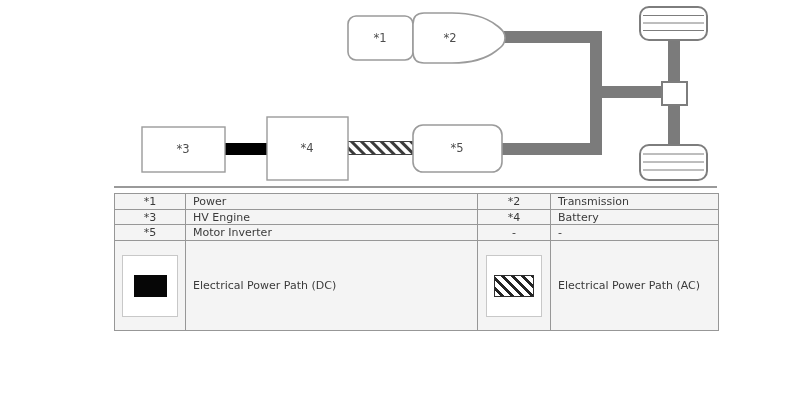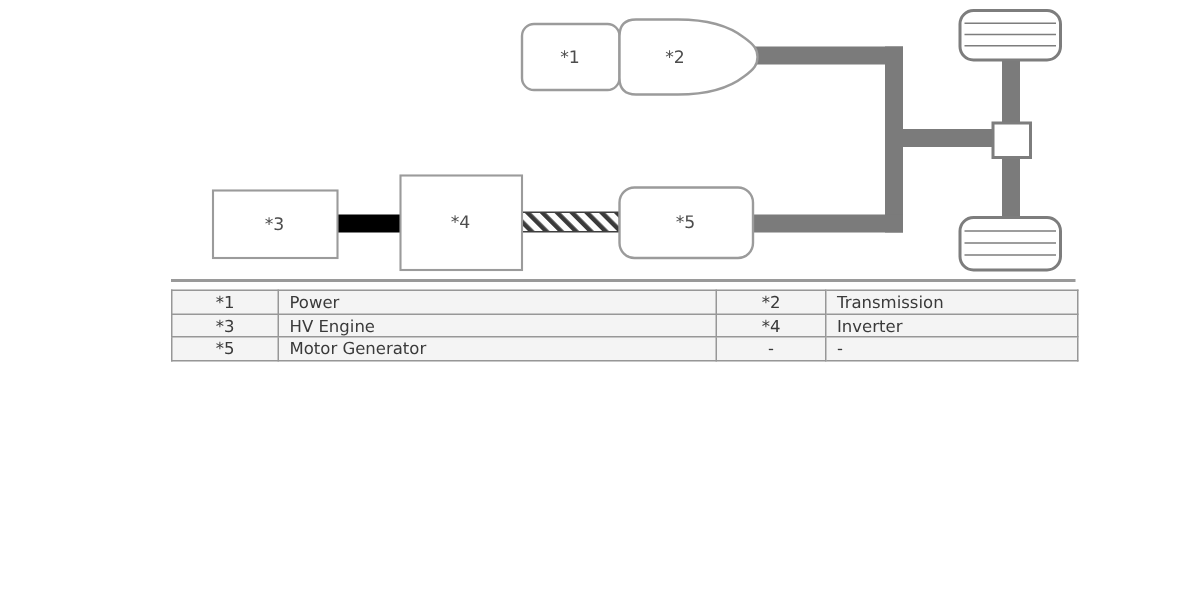--- a/index.html
+++ b/index.html
@@ -114,24 +114,38 @@
       <tr class="r-key1">
         <td class="center">*1</td>
         <td>Power</td>
         <td class="center">*2</td>
         <td>Transmission</td>
       </tr>
       <tr class="r-key2">
         <td class="center">*3</td>
         <td>HV Engine</td>
         <td class="center">*4</td>
-        <td>Inverter</td>
+        <td>Battery</td>
       </tr>
       <tr class="r-key3">
         <td class="center">*5</td>
-        <td>Motor Generator</td>
+        <td>Motor Inverter</td>
         <td class="center">-</td>
         <td>-</td>
+      </tr>
+      <tr class="r-legend1">
+        <td class="center">
+          <div class="swbox">
+            <div class="sw dc"></div>
+          </div>
+        </td>
+        <td>Electrical Power Path (DC)</td>
+        <td class="center">
+          <div class="swbox">
+            <div class="sw ac"></div>
+          </div>
+        </td>
+        <td>Electrical Power Path (AC)</td>
       </tr>
     </tbody>
   </table>
 
 </div>
 
 </body></html>

